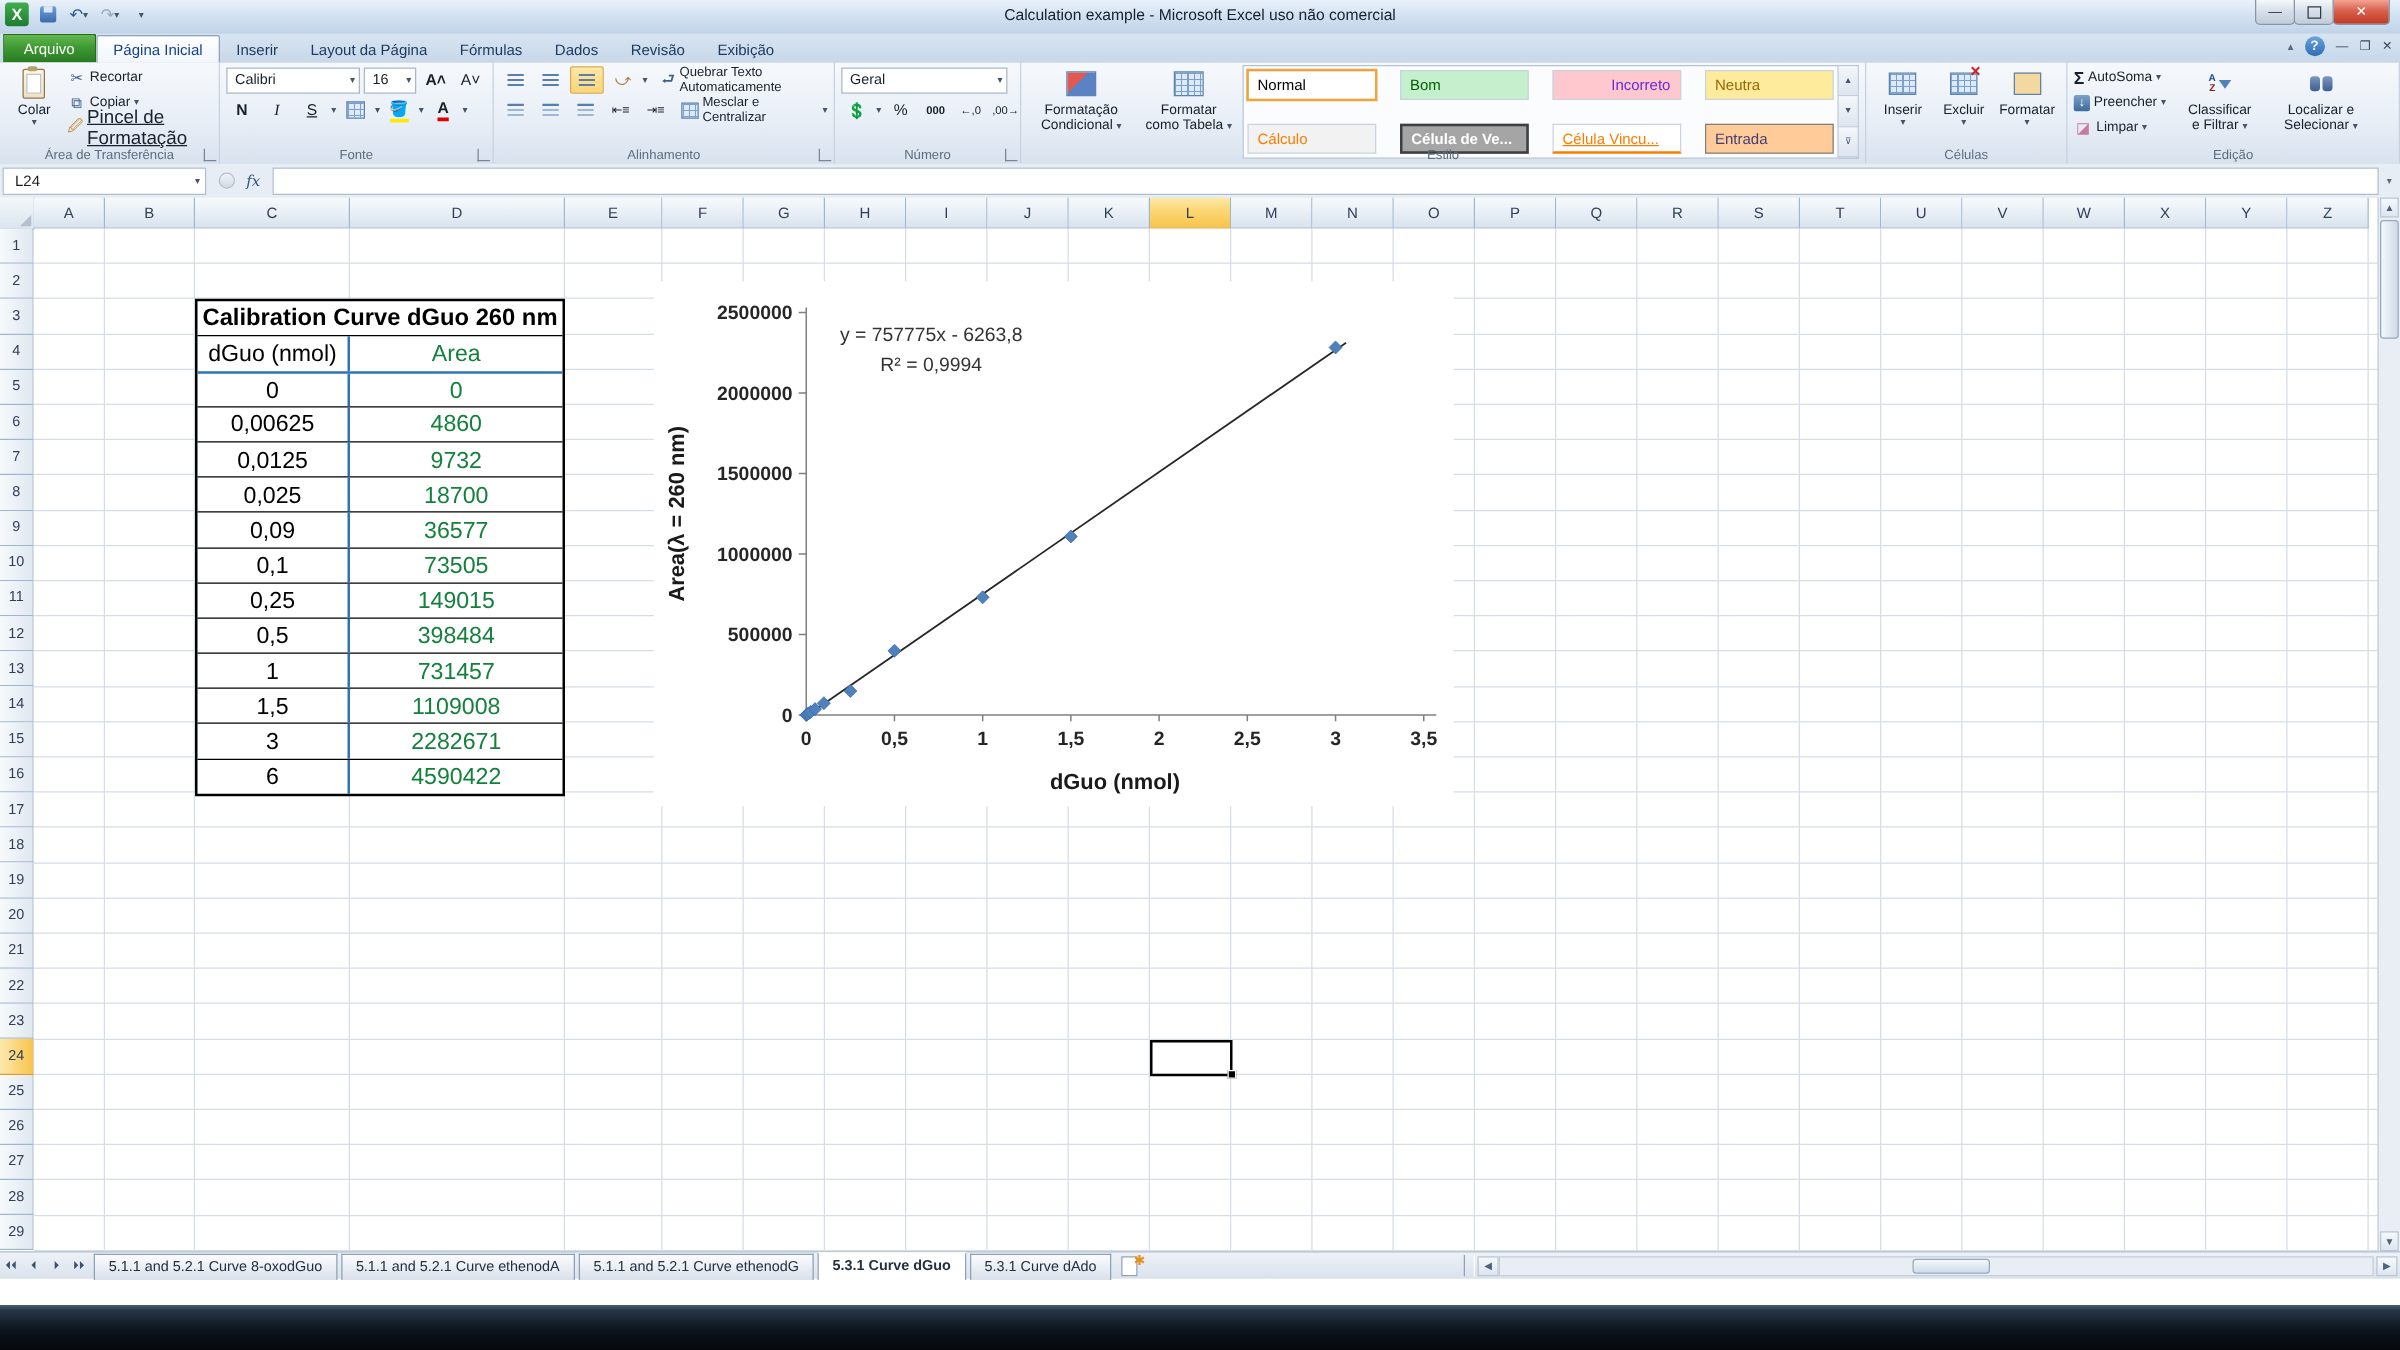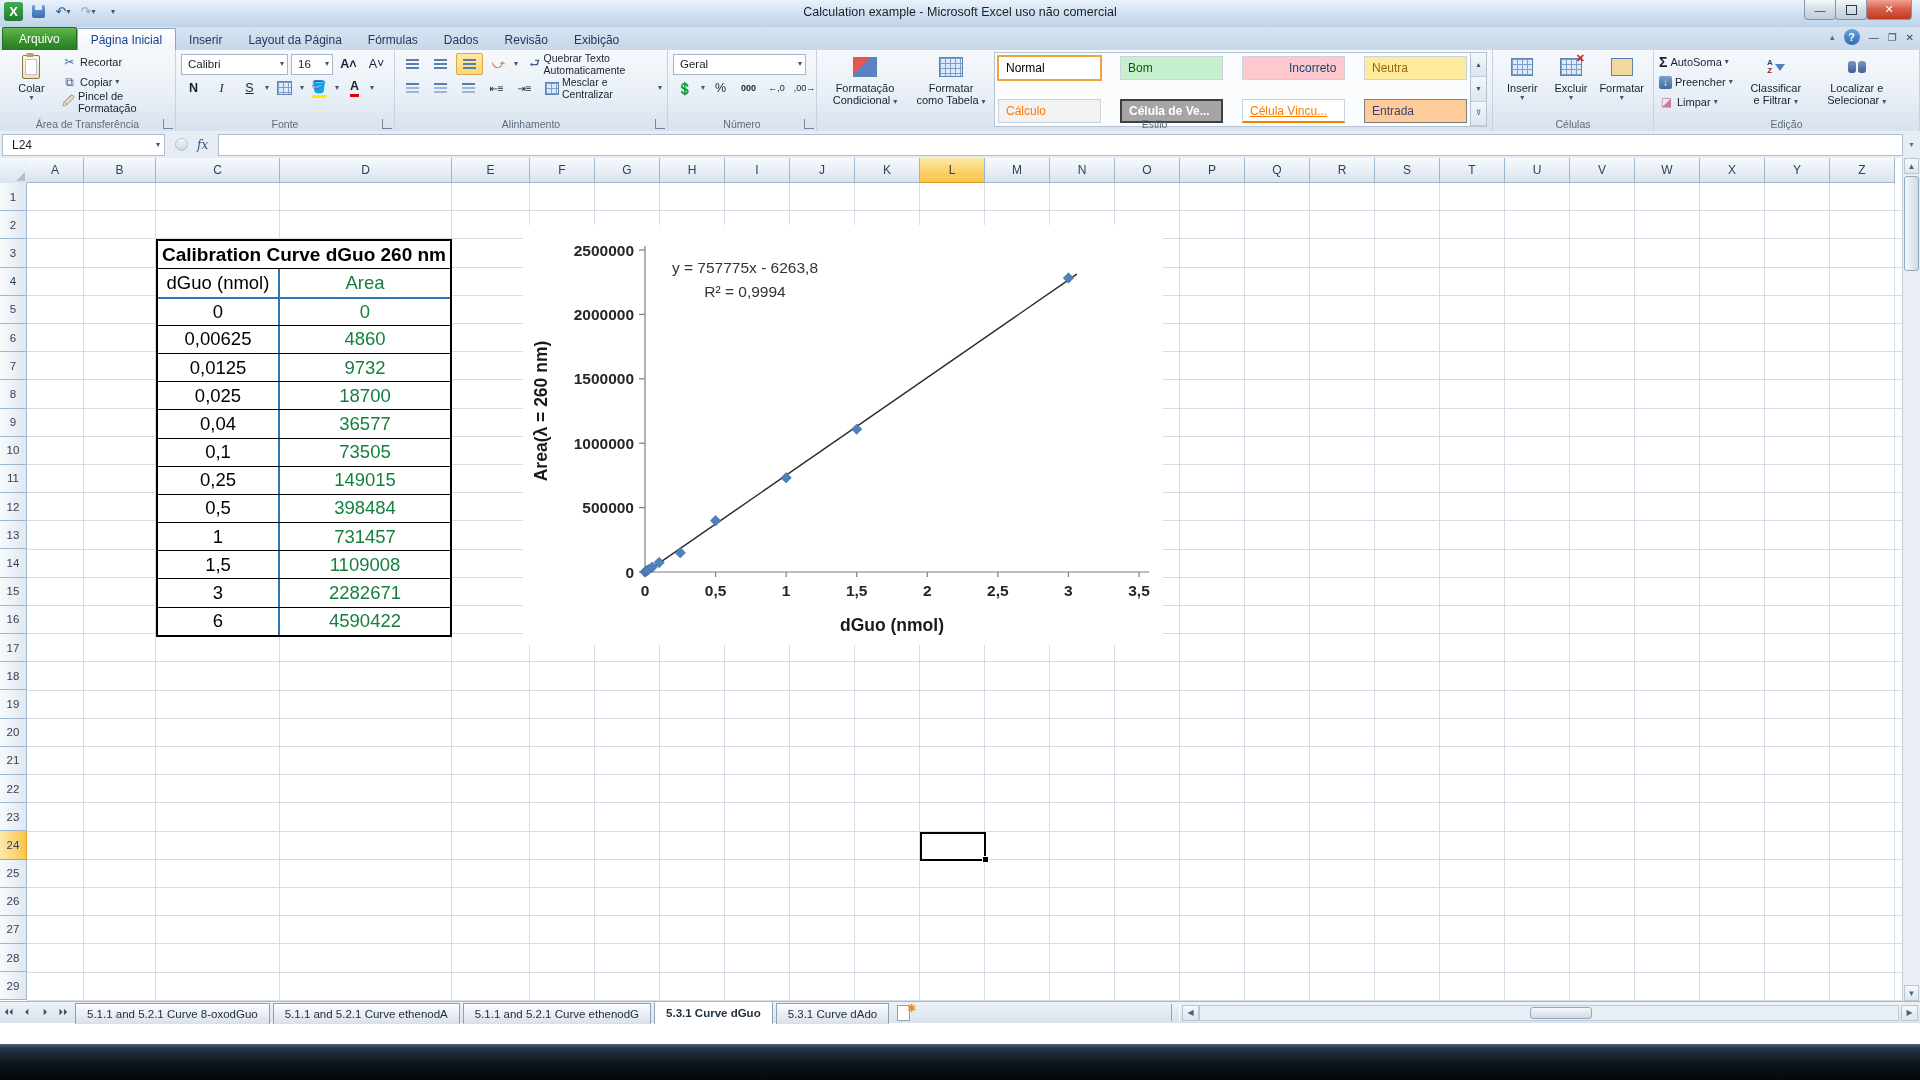--- a/index.html
+++ b/index.html
@@ -228,21 +228,21 @@
               <span class="mi">✂</span>
               <span>Recortar</span>
             </div>
           <div class="smallrow">
               <span class="mi">⧉</span>
               <span>Copiar</span>
               <span class="caret">▾</span>
             </div>
           <div class="smallrow">
               <span class="mi" style="color:#c28a2e;">🖉</span>
-              <span style="font-size:11px;">Pincel de Formatação</span>
+              <span style="font-size:15px;text-decoration:underline;">Pincel de Formatação</span>
             </div>
         </div>
       </div>
       <span class="glabel">Área de Transferência</span>
       <span class="launcher"></span>
     </div>
 
     <div class="rgroup" style="width:208px;">
       <div class="smallrow" style="height:24px;">
         <span class="combo" style="width:118px;">
@@ -352,21 +352,21 @@
         <div class="bigbtn" style="width:74px;">
           <span class="bicon">
               <span class="grid-ic" style="width:22px;height:18px;"></span>
             </span>
           <span><span>Formatar</span><br><span>como Tabela</span> <span class="caret">▾</span></span>
         </div>
         <div class="gallery">
           <div class="gcells" id="style-gallery">
               <div class="gcell sel" style="background: rgb(255, 255, 255); color: rgb(0, 0, 0);">Normal</div>
               <div class="gcell" style="background: rgb(198, 239, 206); color: rgb(0, 97, 0);">Bom</div>
-              <div class="gcell" style="background: rgb(255, 199, 206); color: #0c4a6e; padding-left: 46px;">Incorreto</div>
+              <div class="gcell" style="background: rgb(255, 199, 206); color: #6d28d9; padding-left: 46px;">Incorreto</div>
               <div class="gcell" style="background: rgb(255, 235, 156); color: rgb(156, 101, 0);">Neutra</div>
               <div class="gcell" style="background: rgb(242, 242, 242); color: rgb(250, 125, 0);">Cálculo</div>
               <div class="gcell" style="background: rgb(165, 165, 165); color: rgb(255, 255, 255); border: 2px double rgb(63, 63, 63); font-weight: bold;">Célula de Ve...</div>
               <div class="gcell" style="background: rgb(255, 255, 255); color: rgb(250, 125, 0); border-bottom: 2px solid rgb(250, 125, 0); text-decoration: underline;">Célula Vincu...</div>
               <div class="gcell" style="background: rgb(255, 204, 153); color: rgb(63, 63, 118); border: 1px solid rgb(127, 127, 127);">Entrada</div>
             </div>
           <div class="gscroll">
             <span>▲</span>
             <span>▼</span>
             <span>⊽</span>
@@ -535,21 +535,21 @@
           </div>
           <div class="trow">
             <div class="tc1">0,0125</div>
             <div class="tc2">9732</div>
           </div>
           <div class="trow">
             <div class="tc1">0,025</div>
             <div class="tc2">18700</div>
           </div>
           <div class="trow">
-            <div class="tc1">0,04</div>
+            <div class="tc1">0,09</div>
             <div class="tc2">36577</div>
           </div>
           <div class="trow">
             <div class="tc1">0,1</div>
             <div class="tc2">73505</div>
           </div>
           <div class="trow">
             <div class="tc1">0,25</div>
             <div class="tc2">149015</div>
           </div>

